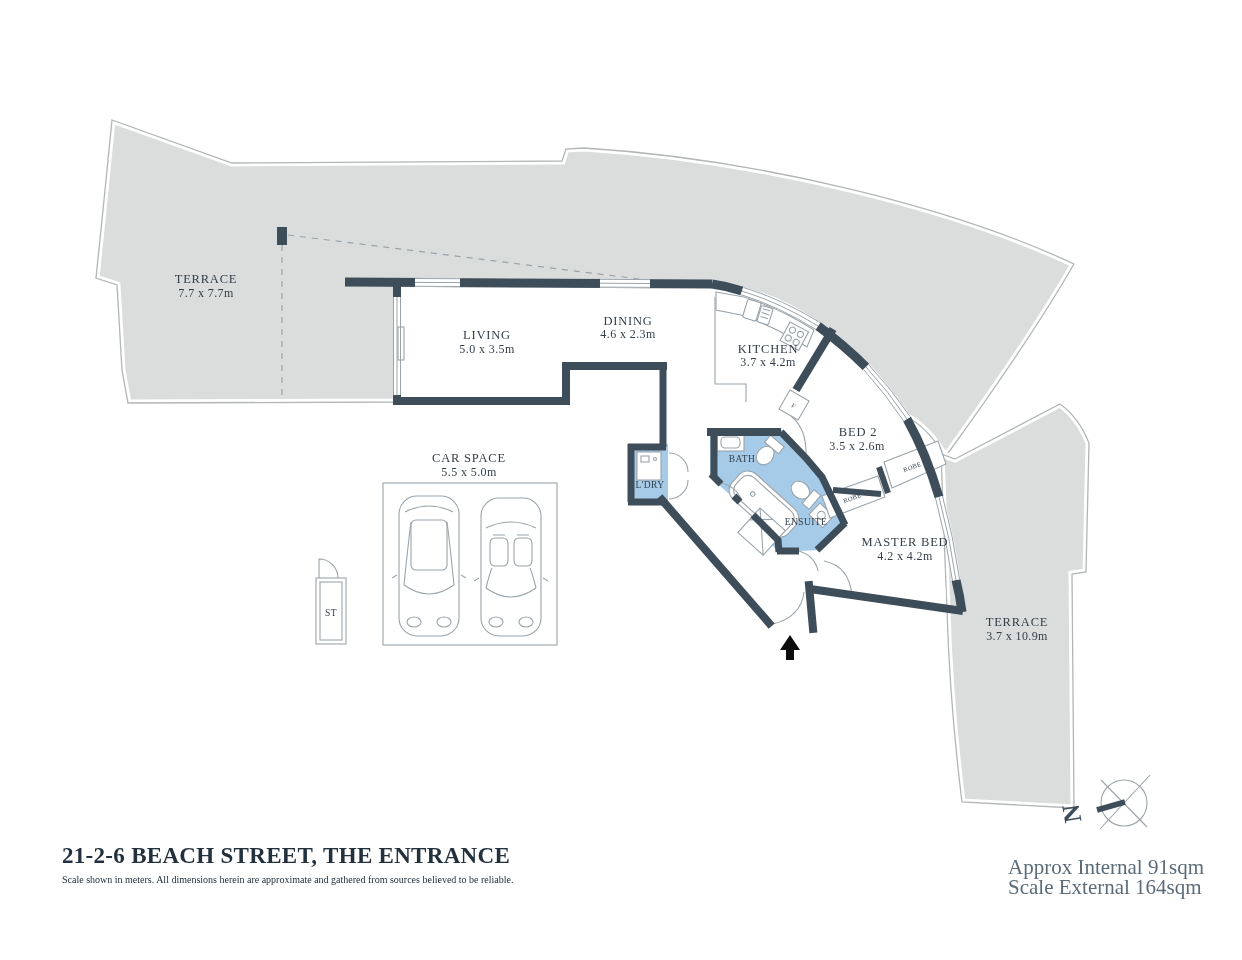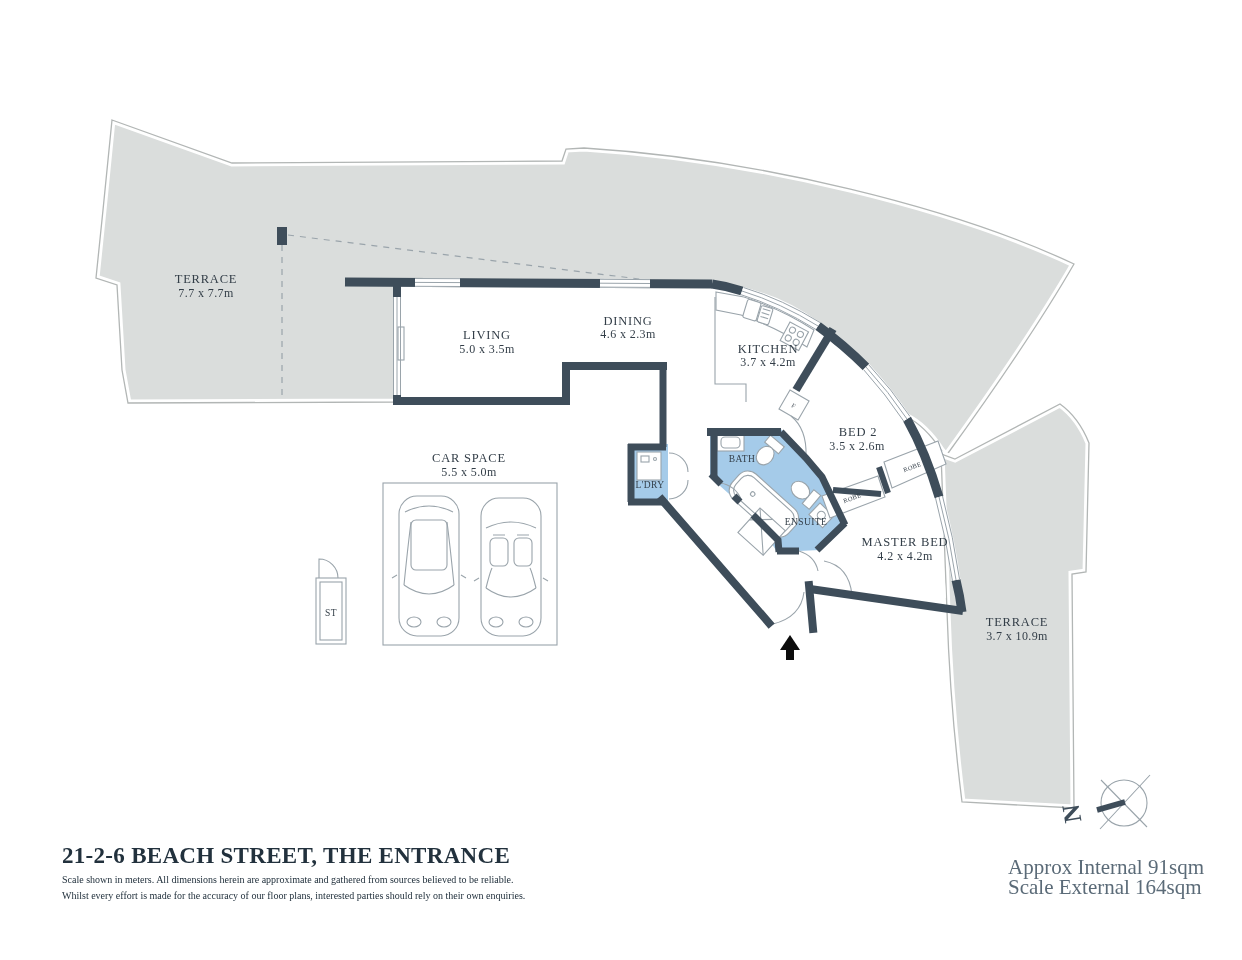--- a/index.html
+++ b/index.html
@@ -296,19 +296,18 @@
     <text class="dim mid" x="1017" y="640">3.7 x 10.9m</text>
 
     <text class="xs mid" transform="translate(913,469) rotate(-21)">ROBE</text>
     <text class="xs mid" transform="translate(853,500) rotate(-21)">ROBE</text>
   </g>
 </svg>
 
 <div class="title">21-2-6 BEACH STREET, THE ENTRANCE</div>
 <div class="disclaimer">
   <div>Scale shown in meters. All dimensions herein are approximate and gathered from sources believed to be  reliable.</div>
-  <div>Whilst every effort is made for the accuracy of our floor plans, interested parties should rely on their own enquiries.</div>
 </div>
 <div class="areas">
   <div>Approx Internal 91sqm</div>
   <div>Scale External 164sqm</div>
 </div>
 </div>
 
 </body></html>

